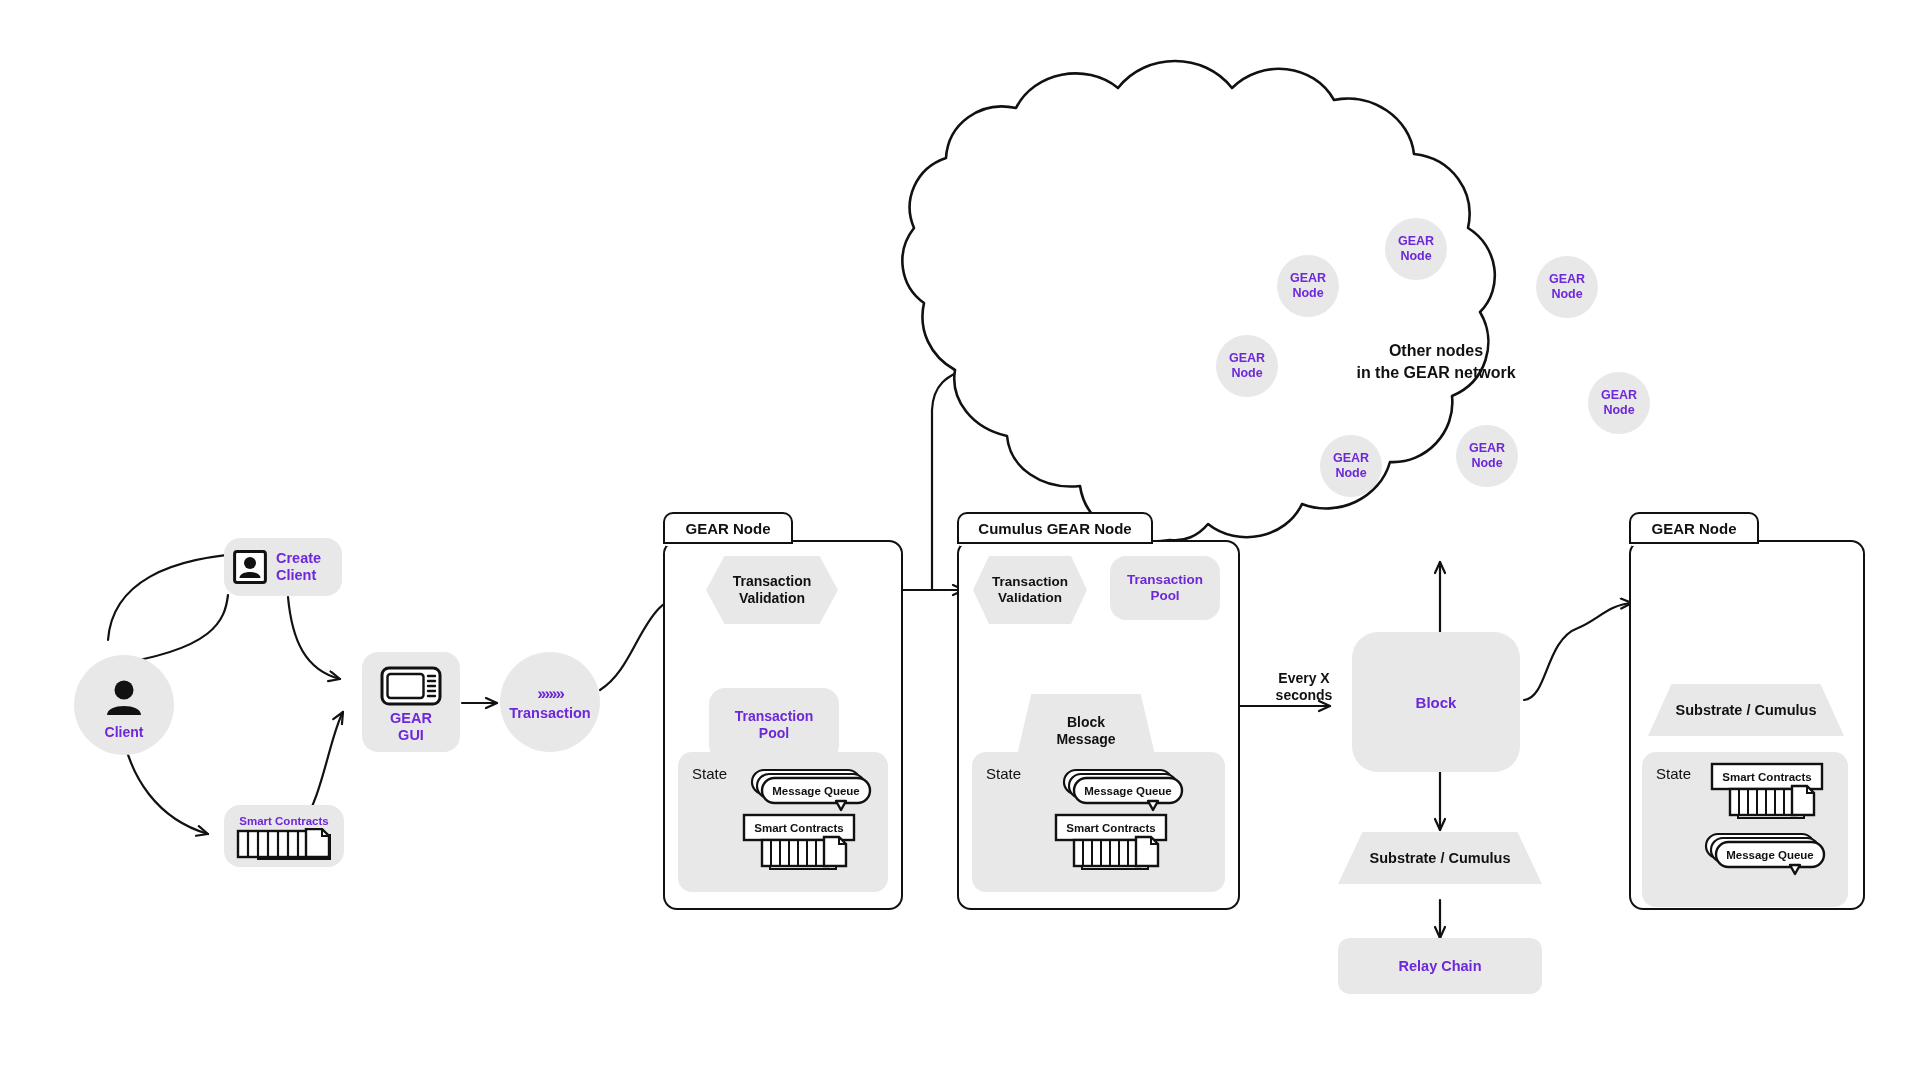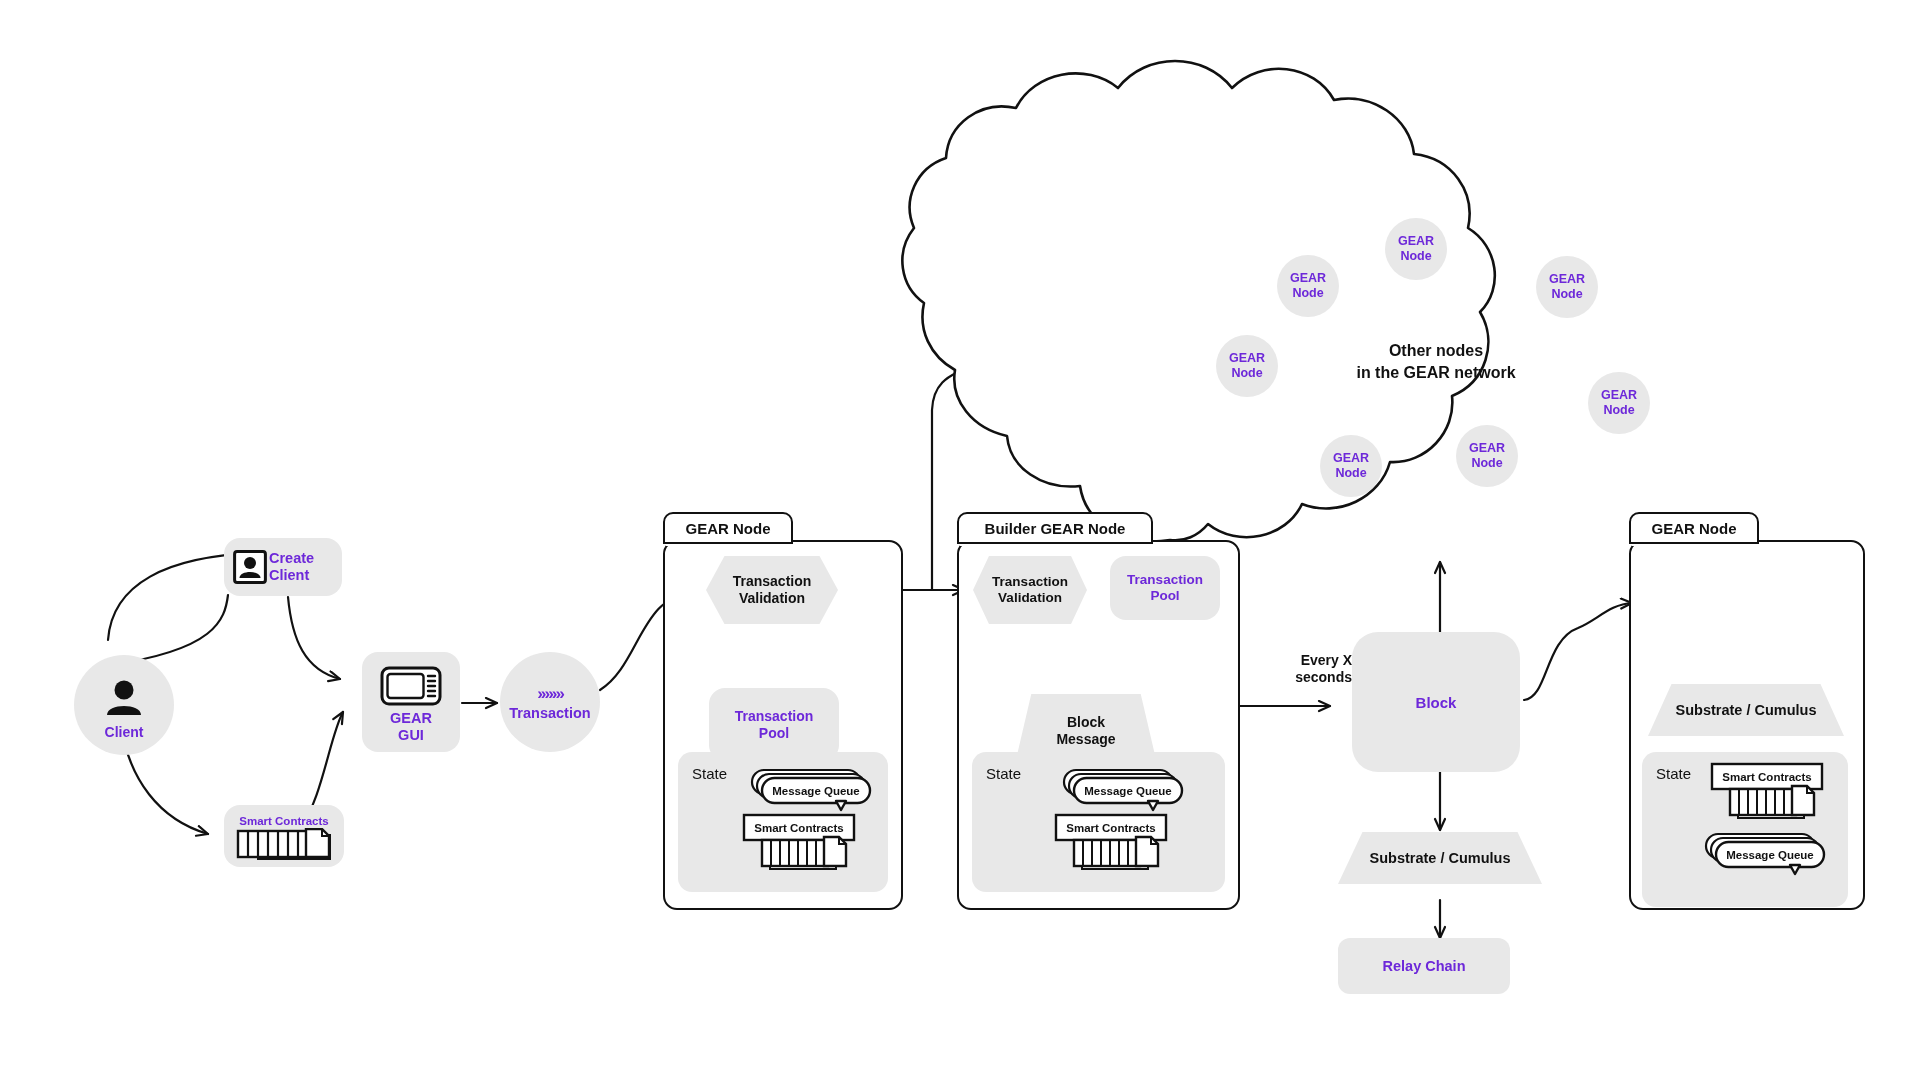--- a/index.html
+++ b/index.html
@@ -104,21 +104,21 @@
   </svg>
 
   <div class="node gray circle" style="left:74px;top:655px;width:100px;height:100px;flex-direction:column;">
     <svg width="42" height="40" viewBox="0 0 42 40" style="margin-top:8px;">
       <circle cx="21" cy="11" r="9.5" fill="#111"></circle>
       <path d="M4,36 C4,24 38,24 38,36 Z" fill="#111"></path>
     </svg>
     <span style="font-size:14px;margin-top:5px;">Client</span>
   </div>
 
-  <div class="node gray rounded-md" style="left:224px;top:538px;width:118px;height:58px;justify-content:flex-start;padding-left:9px;gap:2px;">
+  <div class="node gray rounded-md" style="left:224px;top:538px;width:118px;height:58px;justify-content:flex-start;padding-left:9px;gap:9px;">
     <svg width="34" height="34" viewBox="0 0 34 34">
       <rect x="1.6" y="1.6" width="30.8" height="30.8" rx="2.5" fill="#fff" stroke="#111" stroke-width="3"></rect>
       <circle cx="17" cy="13" r="6" fill="#111"></circle>
       <path d="M6.5,28 C6.5,20 27.5,20 27.5,28 Z" fill="#111"></path>
     </svg>
     <span class="lbl" style="position:static;font-size:14.5px;text-align:left;">
       <span>Create</span><br>
       <span>Client</span>
     </span>
   </div>
@@ -206,21 +206,21 @@
           <line x1="56" y1="27" x2="56" y2="53"></line>
         <line x1="65" y1="27" x2="65" y2="53"></line>
           <line x1="74" y1="27" x2="74" y2="53"></line>
       </g>
       <path d="M82,24 L97,24 L104,31 L104,53 L82,53 Z" fill="#fff" stroke="#111" stroke-width="2.4"></path>
       <path d="M97,24 L97,31 L104,31" fill="none" stroke="#111" stroke-width="2"></path>
     </svg>
   </div>
 
   <div class="panel-tab" style="left:957px;top:512px;width:196px;height:32px;">
-    <span style="font-size:15px;">Builder GEAR Node</span>
+    <span style="font-size:15px;">Cumulus GEAR Node</span>
   </div>
   <div class="panel-tab-mask" style="left:960px;top:540px;width:190px;height:6px;"></div>
   <div class="panel" style="left:957px;top:540px;width:283px;height:370px;"></div>
 
   <div class="hex" style="left:973px;top:556px;width:114px;height:68px;flex-direction:column;font-size:13.5px;line-height:1.2;">
     <span>Transaction</span>
     <span>Validation</span>
   </div>
 
   <div class="node gray rounded-md" style="left:1110px;top:556px;width:110px;height:64px;flex-direction:column;font-size:13.5px;line-height:1.2;">
@@ -292,34 +292,34 @@
   </div>
   <div class="node gray circle" style="left:1320px;top:435px;width:62px;height:62px;flex-direction:column;font-size:12.5px;line-height:1.18;">
     <span>GEAR</span>
     <span>Node</span>
   </div>
   <div class="node gray circle" style="left:1456px;top:425px;width:62px;height:62px;flex-direction:column;font-size:12.5px;line-height:1.18;">
     <span>GEAR</span>
     <span>Node</span>
   </div>
 
-  <div class="lbl" style="left:1256px;top:652px;width:96px;text-align:right;font-size:14px;line-height:1.2;">
+  <div class="lbl" style="left:1256px;top:670px;width:96px;text-align:center;font-size:14px;line-height:1.2;">
     <span>Every X</span><br>
     <span>seconds</span>
   </div>
 
   <div class="node gray" style="left:1352px;top:632px;width:168px;height:140px;border-radius:26px;font-size:15px;">
     <span>Block</span>
   </div>
 
   <div class="trap" style="left:1338px;top:832px;width:204px;height:52px;font-size:14.5px;">
     <span>Substrate / Cumulus</span>
   </div>
 
-  <div class="node gray" style="left:1338px;top:938px;width:172px;height:56px;border-radius:12px;font-size:14.5px;">
+  <div class="node gray" style="left:1338px;top:938px;width:204px;height:56px;border-radius:12px;font-size:14.5px;">
     <span>Relay Chain</span>
   </div>
 
   <div class="panel-tab" style="left:1629px;top:512px;width:130px;height:32px;">
     <span style="font-size:15px;">GEAR Node</span>
   </div>
   <div class="panel-tab-mask" style="left:1632px;top:540px;width:124px;height:6px;"></div>
   <div class="panel" style="left:1629px;top:540px;width:236px;height:370px;"></div>
 
 

